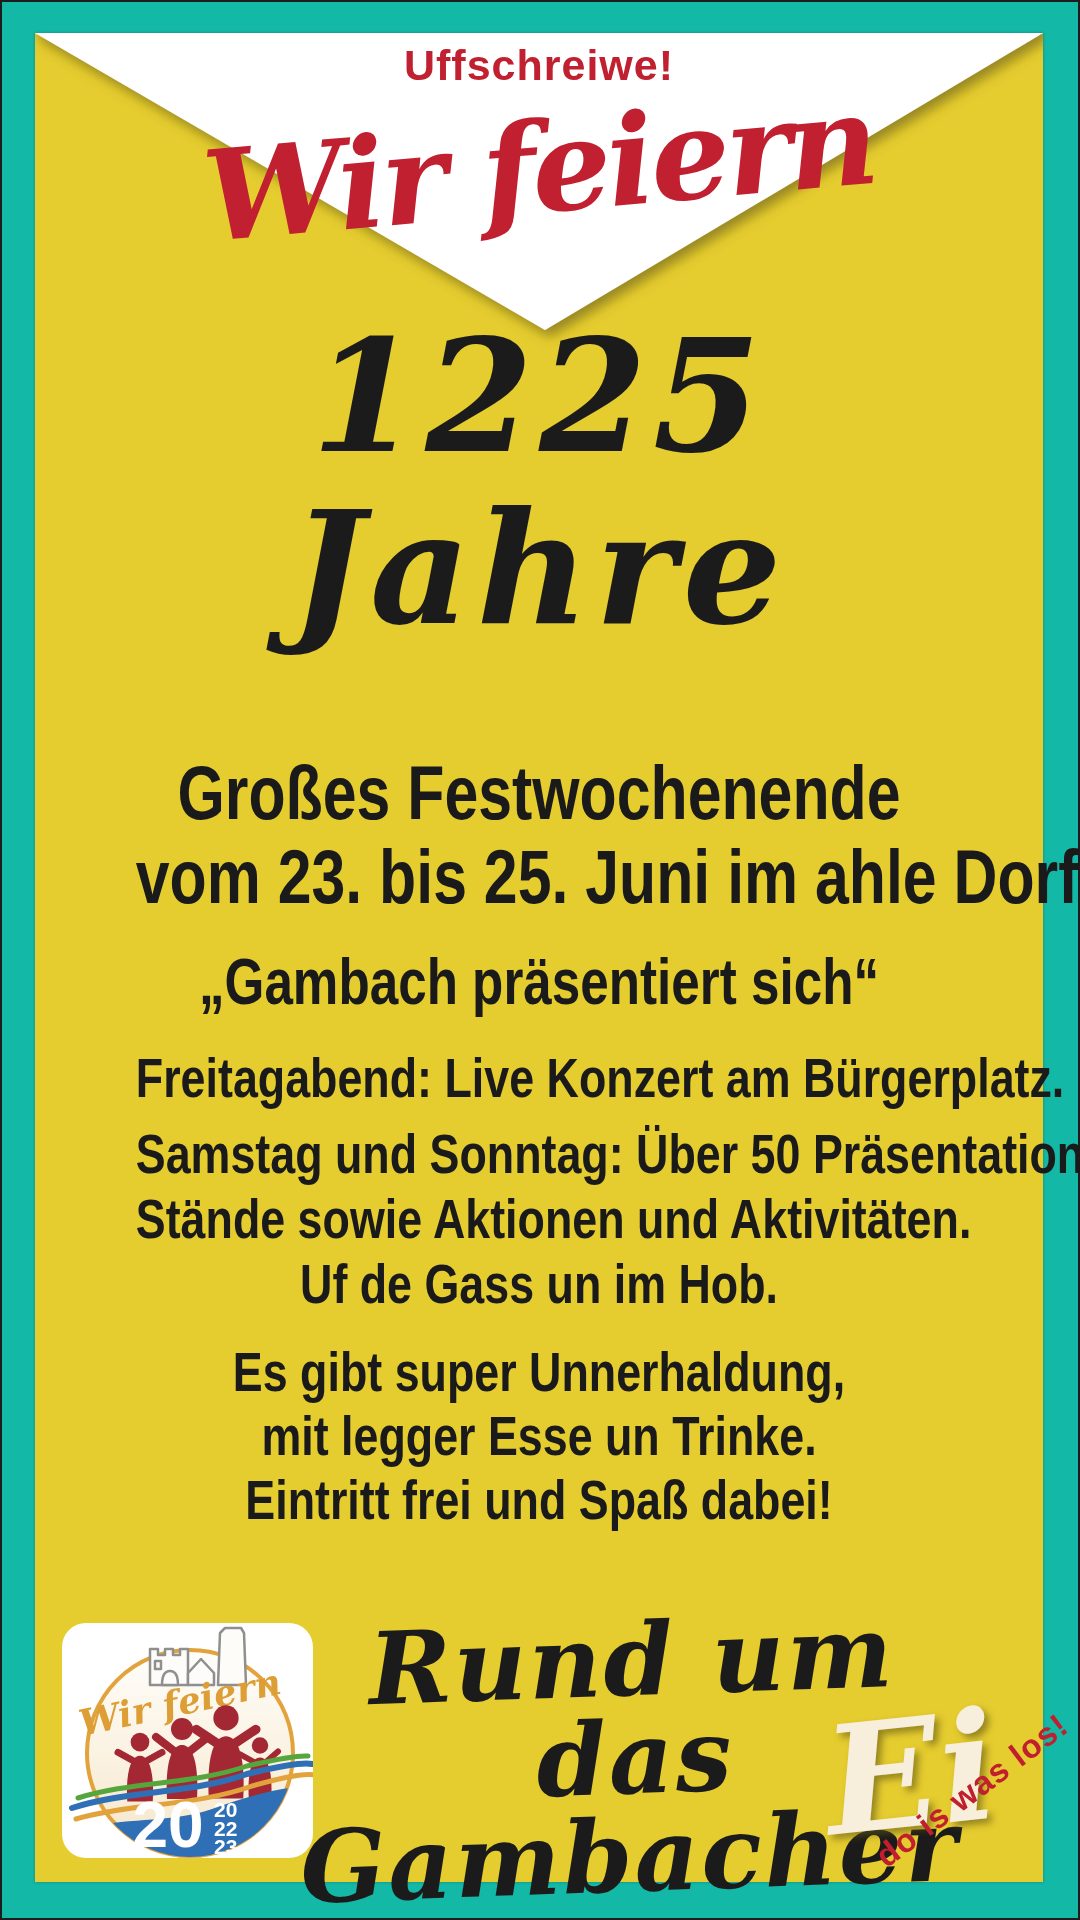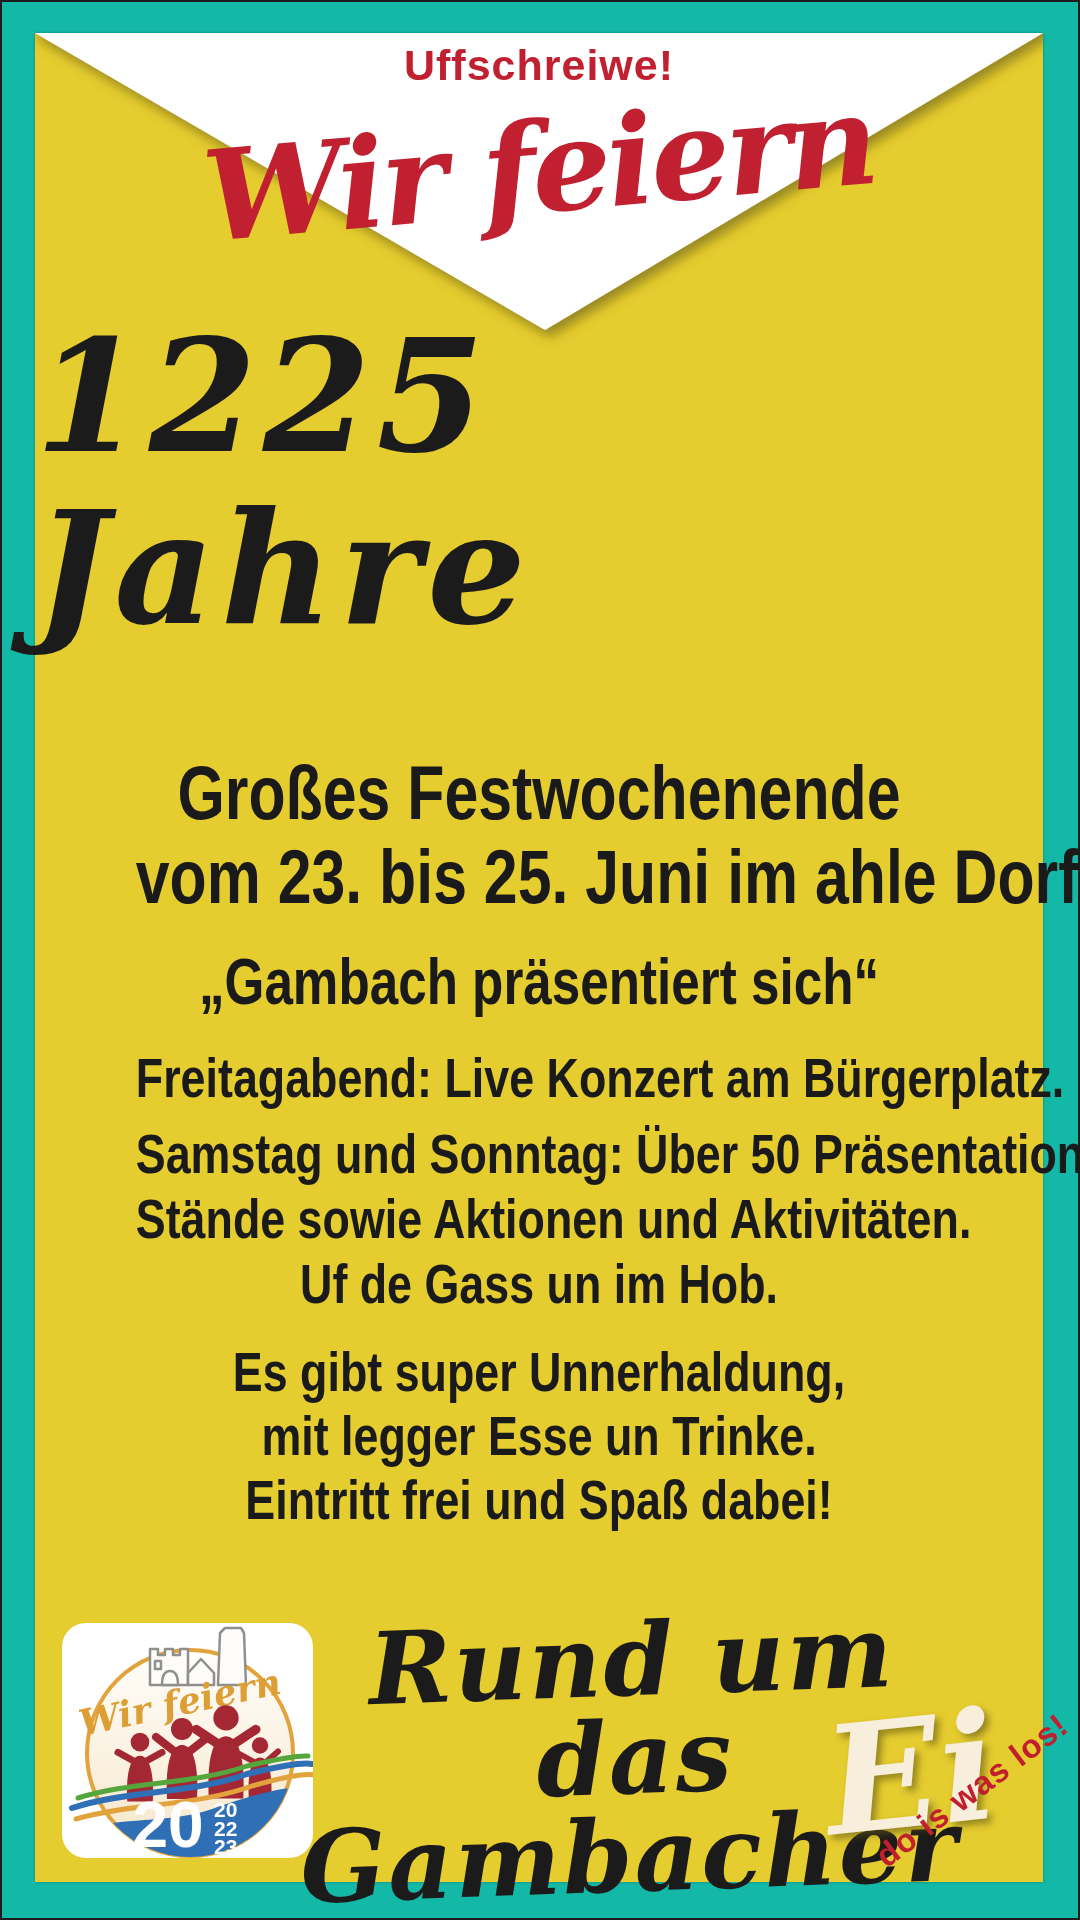--- a/index.html
+++ b/index.html
@@ -20,21 +20,21 @@
     font-size:43px;font-weight:bold;letter-spacing:1px;color:#C0202F;
   }
   .flap-script{
     position:absolute;left:0;top:62px;width:100%;text-align:center;
     font-family:"DejaVu Serif",serif;font-style:italic;font-weight:bold;
     font-size:125px;letter-spacing:-4px;color:#C0202F;
     transform:rotate(-5deg);
   }
   
   .headline{
-    position:absolute;left:0;top:278px;width:100%;text-align:left;
+    position:absolute;left:0;top:278px;width:100%;text-align:center;
     font-family:"DejaVu Serif",serif;font-style:italic;font-weight:bold;
     font-size:155px;line-height:172px;letter-spacing:6px;color:#1B1B1B;
   }
   
   .copy{
     position:absolute;left:0;top:718px;width:1008px;text-align:center;
     transform:scaleX(0.8);transform-origin:50% 0;
     color:#1A1A1A;font-weight:bold;white-space:nowrap;
   }
   .intro-line{font-size:76px;line-height:84px;}

